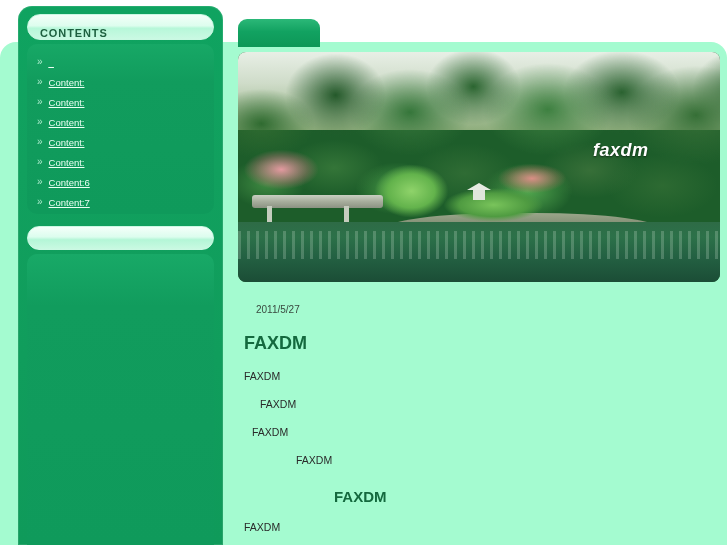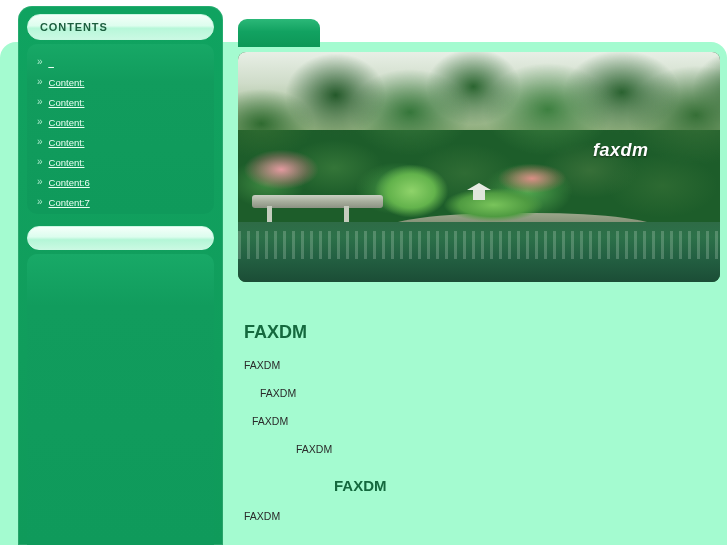--- a/index.html
+++ b/index.html
@@ -49,21 +49,21 @@
     position: absolute;
     left: 9px;
     top: 8px;
     width: 187px;
     height: 26px;
     border-radius: 13px;
     background: linear-gradient(180deg, #f2fff8 0%, #ddfdee 45%, #b7f7d9 55%, #caf9e3 100%);
     border: 1px solid #c9f8e2;
     box-sizing: border-box;
     display: flex;
-    align-items: center;
+    align-items: flex-end;
   }
   .sidebar-title span {
     font-size: 11px;
     font-weight: bold;
     letter-spacing: 0.9px;
     color: #1d5f3f;
     padding-left: 12px;
   }
 
   .sidebar-list {
@@ -365,20 +365,21 @@
       <div class="bridge"></div>
       <div class="bridge-post1"></div>
       <div class="bridge-post2"></div>
       <div class="water"></div>
       <div class="water-shimmer"></div>
       <div class="watermark">faxdm</div>
     </div>
 
     <div class="article">
 
+      <div class="post-date">2011/5/27</div>
 
       <div class="post-title">FAXDM</div>
 
       <div class="para p-i0">FAXDM</div>
       <div class="para p-i1">FAXDM</div>
       <div class="para p-i2">FAXDM</div>
       <div class="para p-i3">FAXDM</div>
 
       <div class="sub-title">FAXDM</div>
 

